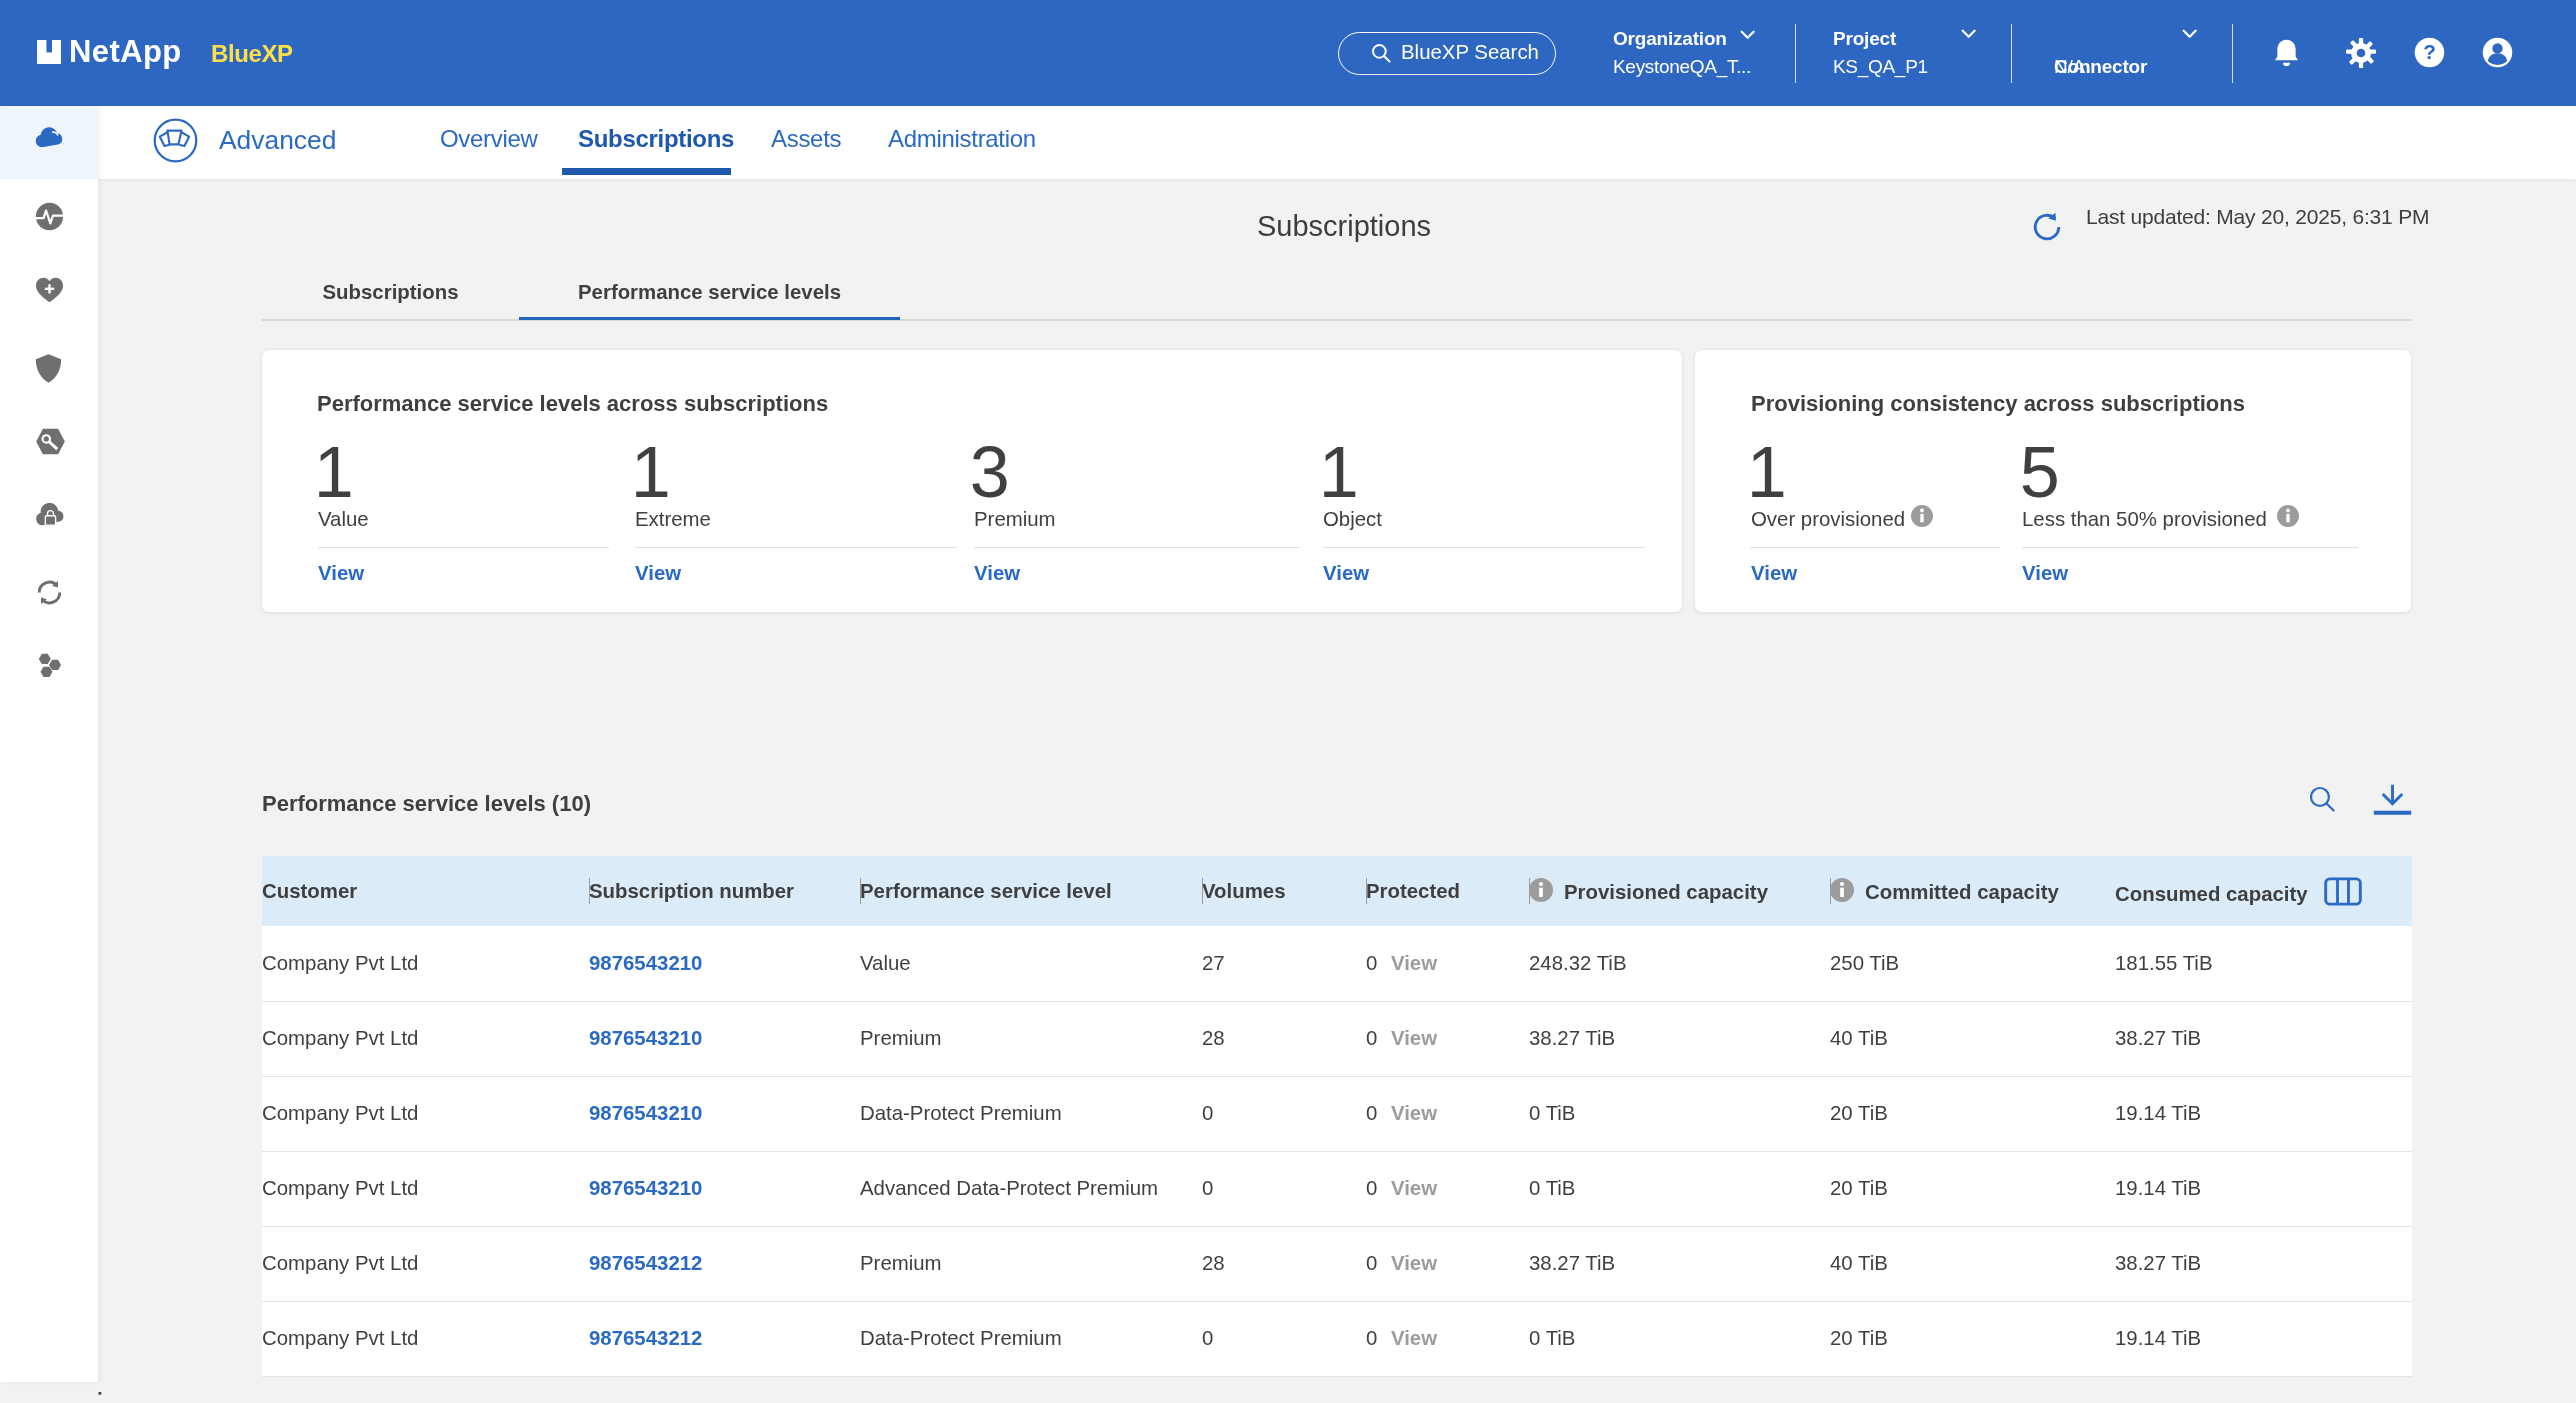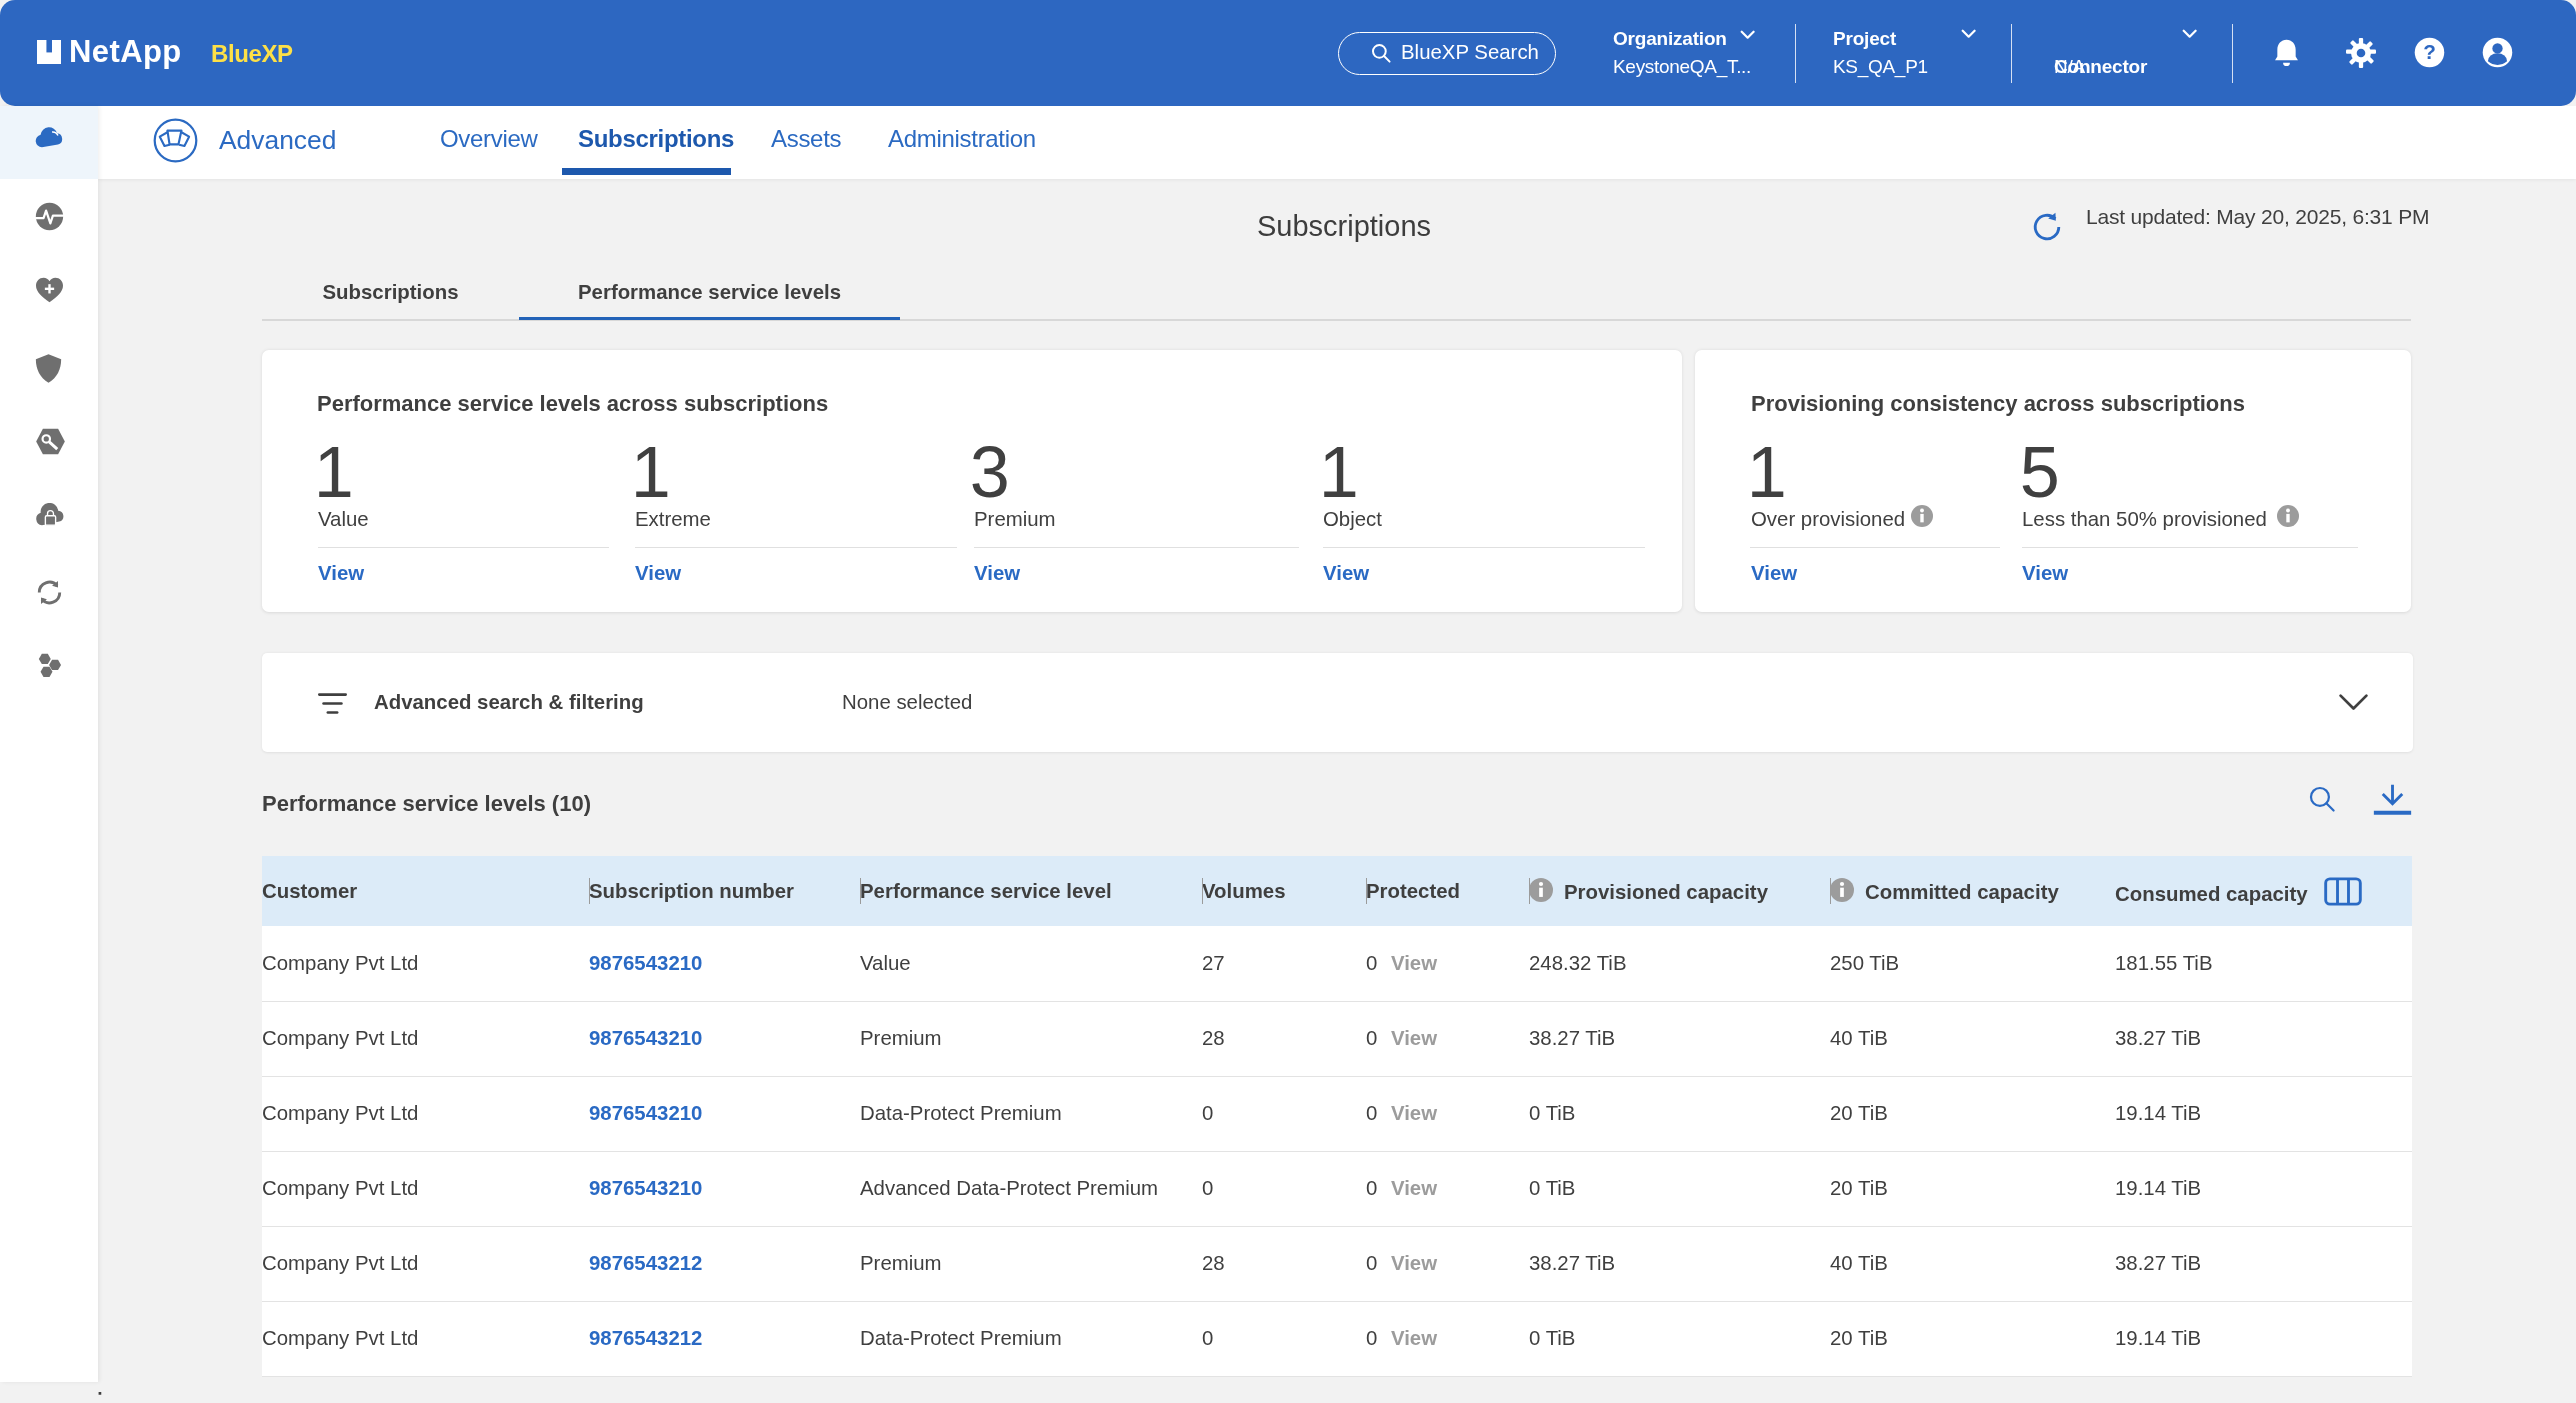--- a/index.html
+++ b/index.html
@@ -1,21 +1,21 @@
 <!DOCTYPE html>
 <html style="font-size:13.6px"><head>
 <meta charset="utf-8">
 <style>
   * { margin:0; padding:0; box-sizing:border-box; }
   html,body { width:2576px; height:1404px; font-family:"Liberation Sans", sans-serif; }
   #app { position:relative; width:2576px; height:1404px; background:#f2f2f2; overflow:hidden; }
   .abs { position:absolute; }
 
   
-  #topbar { position:absolute; left:0; top:0; width:2576px; height:106px; background:#2d67c1;border-radius:15px; }
+  #topbar { position:absolute; left:0; top:0; width:2576px; height:106px; background:#2d67c1; }
   .tb-netapp { position:absolute; left:69px; top:34px; font-size:31px; font-weight:bold; color:#fff; letter-spacing:0.4px; }
   .tb-bluexp { position:absolute; left:211px; top:40px; font-size:24px; font-weight:bold; color:#fde047; letter-spacing:-0.4px; }
   .searchpill { position:absolute; left:1338px; top:31.5px; width:218px; height:43px; border:1.7px solid #fff; border-radius:22px; color:#fff; font-size:20.4px; line-height:39px; padding-left:62px; white-space:nowrap; }
   .ctx-label { position:absolute; font-size:19px; font-weight:bold; color:#fff; letter-spacing:-0.2px; }
   .ctx-value { position:absolute; font-size:19px; color:#fff; letter-spacing:-0.3px; }
   .vsep { position:absolute; top:24px; width:0.9px; height:59px; background:rgba(255,255,255,0.8); }
 
   
   #subheader { position:absolute; left:98px; top:106px; width:2478px; height:73px; background:#fff; box-shadow:0 1.7px 3.4px rgba(0,0,0,0.06); }
   .ks-name { position:absolute; left:219px; top:125px; font-size:26.4px; color:#2b6ac2; }
@@ -261,34 +261,20 @@
     <div class="stat-label" style="left:327px;">Less than 50% provisioned</div>
     <svg class="info-ic" style="left:582px; top:155px;" viewBox="0 0 26 26">
         <circle cx="13" cy="13" r="13" fill="#9c9c9c"></circle>
         <rect x="11" y="10.5" width="4" height="10" fill="#fff"></rect>
         <circle cx="13" cy="6.5" r="2.3" fill="#fff"></circle>
       </svg>
     <div class="stat-div" style="left:327px; width:336px;"></div>
     <div class="stat-view" style="left:327px;">View</div>
   </div>
 
-  <div id="advbar">
-    <svg class="abs" style="left:56px; top:39px;" width="29" height="24" viewBox="0 0 34 28">
-      <g stroke="#3f3f3f" stroke-width="3" stroke-linecap="round">
-        <line x1="1.5" y1="3" x2="32.5" y2="3"></line>
-        <line x1="6.5" y1="13.5" x2="27.5" y2="13.5"></line>
-        <line x1="11.5" y1="24" x2="22.5" y2="24"></line>
-      </g>
-    </svg>
-    <div class="adv-label">Advanced search &amp; filtering</div>
-    <div class="adv-none">None selected</div>
-    <svg class="abs" style="left:2076px; top:40px;" width="31" height="19" viewBox="0 0 36 22">
-        <polyline points="3,3 18,18 33,3" fill="none" stroke="#404040" stroke-width="3.2" stroke-linecap="round" stroke-linejoin="round"></polyline>
-      </svg>
-  </div>
 
   <div class="sect-h">Performance service levels (10)</div>
   <svg class="abs" style="left:2308px; top:785px;" width="29" height="29" viewBox="0 0 34 34">
       <circle cx="14" cy="14" r="10.5" fill="none" stroke="#2a6ac4" stroke-width="2.6"></circle>
       <line x1="21.5" y1="21.5" x2="30" y2="30" stroke="#2a6ac4" stroke-width="2.6" stroke-linecap="round"></line>
     </svg>
   <svg class="abs" style="left:2373px; top:783px;" width="39" height="34" viewBox="0 0 46 40">
     <g stroke="#2a6ac4" stroke-width="3.4" fill="none">
       <line x1="23" y1="2" x2="23" y2="24"></line>
       <polyline points="11.5,13 23,24.5 34.5,13"></polyline>

